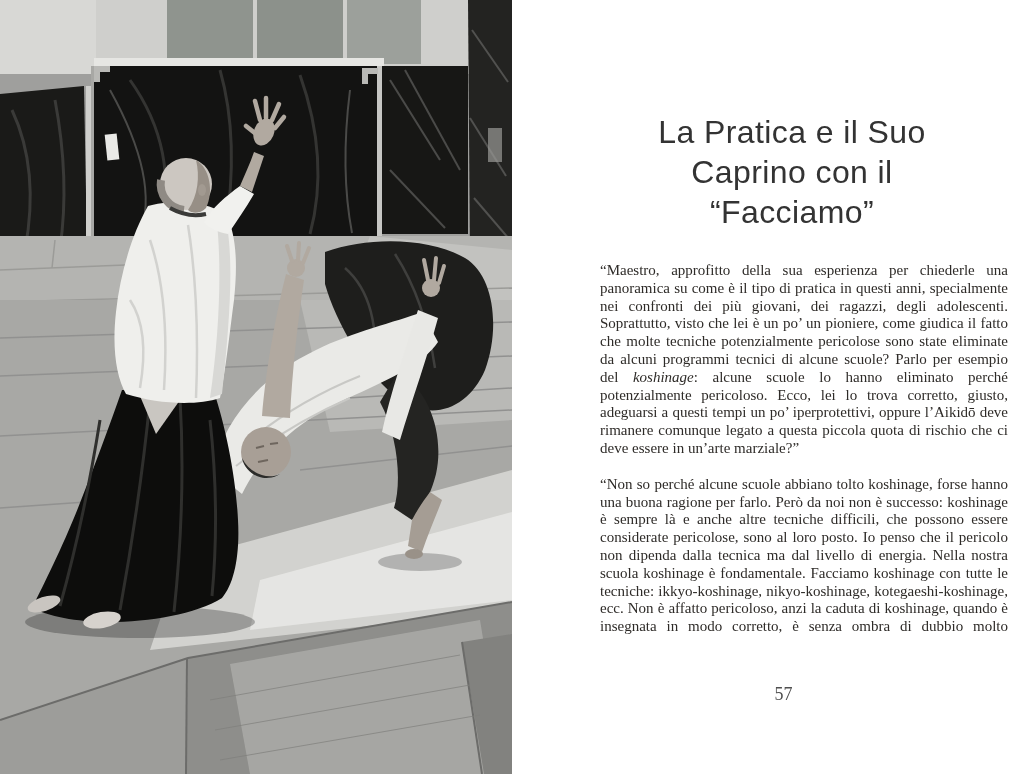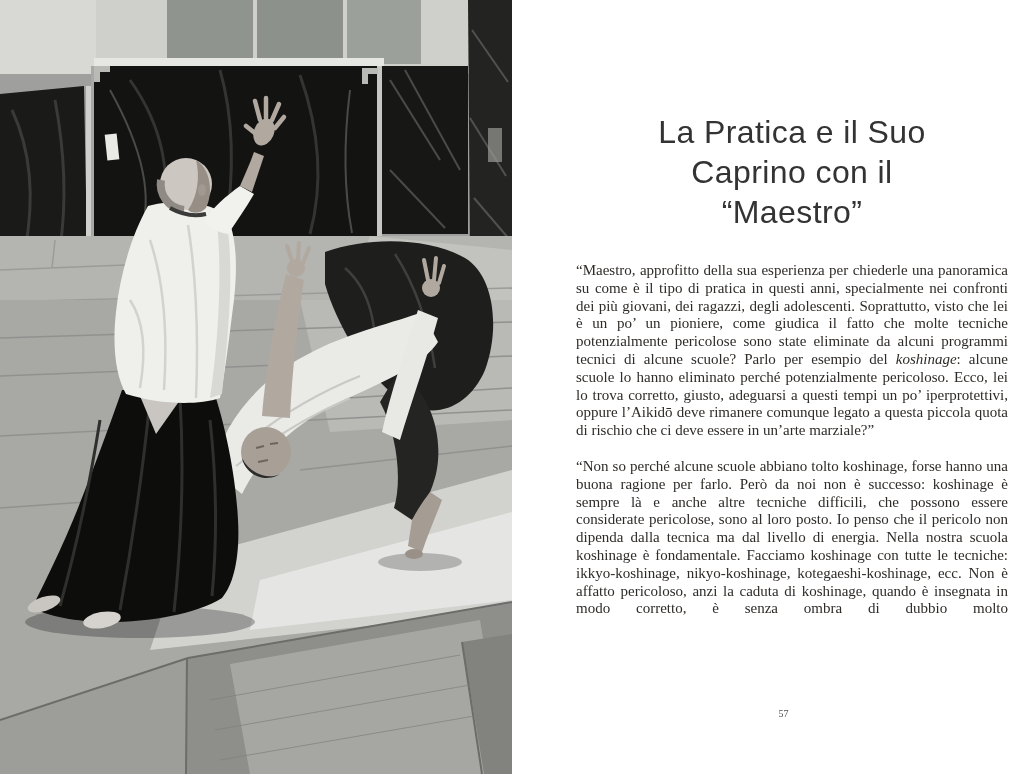--- a/index.html
+++ b/index.html
@@ -38,29 +38,30 @@
     font-style:italic;
     font-size:15px;
     color:var(--body-text,#2e2b28);
   }
   .article-body{
     margin-top:30px;
     font-size:15px;
     line-height:17.8px;
     color:var(--body-text,#2e2b28);
     text-align:justify;
+    margin-left:24px;
   }
   .article-body p{margin:0 0 18px 0;}
   .article-body p.justify-last{text-align-last:justify;}
   .article-body .it{font-style:italic;}
   .page-number{
     position:absolute;
-    left:64px;top:708px;width:415px;
+    left:64px;top:684px;width:415px;
     text-align:center;
-    font-size:10px;
+    font-size:18px;
     color:var(--page-number-text,#4f4f4f);
   }
 </style>
 </head>
 <body>
 
 <div class="spread">
 
   <div class="photo-pane">
     <svg viewBox="0 0 512 774" preserveAspectRatio="none">
@@ -224,21 +225,21 @@
         <ellipse cx="44" cy="604" rx="17" ry="7" fill="#c9c5c0" transform="rotate(-18 44 604)"></ellipse>
         <ellipse cx="102" cy="620" rx="19" ry="8" fill="#d6d2cd" transform="rotate(-10 102 620)"></ellipse>
       </g>
     </svg>
   </div>
 
   <div class="text-pane">
     <h1 class="chapter-title">
         <span class="title-line">La Pratica e il Suo</span>
         <span class="title-line">Caprino con il</span>
-        <span class="title-line">“Maestro”</span>
+        <span class="title-line">“Facciamo”</span>
       </h1>
     <div class="article-body">
         <p><span>“Maestro, approfitto della sua esperienza per chiederle una panoramica su come è il tipo di pratica in questi anni, specialmente nei confronti dei più giovani, dei ragazzi, degli adolescenti. Soprattutto, visto che lei è un po’ un pioniere, come giudica il fatto che molte tecniche potenzialmente pericolose sono state eliminate da alcuni programmi tecnici di alcune scuole? Parlo per esempio del </span><span class="it">koshinage</span><span>: alcune scuole lo hanno eliminato perché potenzialmente pericoloso. Ecco, lei lo trova corretto, giusto, adeguarsi a questi tempi un po’ iperprotettivi, oppure l’Aikidō deve rimanere comunque legato a questa piccola quota di rischio che ci deve essere in un’arte marziale?”</span></p>
         <p class="justify-last"><span>“Non so perché alcune scuole abbiano tolto koshinage, forse hanno una buona ragione per farlo. Però da noi non è successo: koshinage è sempre là e anche altre tecniche difficili, che possono essere considerate pericolose, sono al loro posto. Io penso che il pericolo non dipenda dalla tecnica ma dal livello di energia. Nella nostra scuola koshinage è fondamentale. Facciamo koshinage con tutte le tecniche: ikkyo-koshinage, nikyo-koshinage, kotegaeshi-koshinage, ecc. Non è affatto pericoloso, anzi la caduta di koshinage, quando è insegnata in modo corretto, è senza ombra di dubbio molto</span></p>
       </div>
     <div class="page-number">57</div>
   </div>
 
 </div>
 

